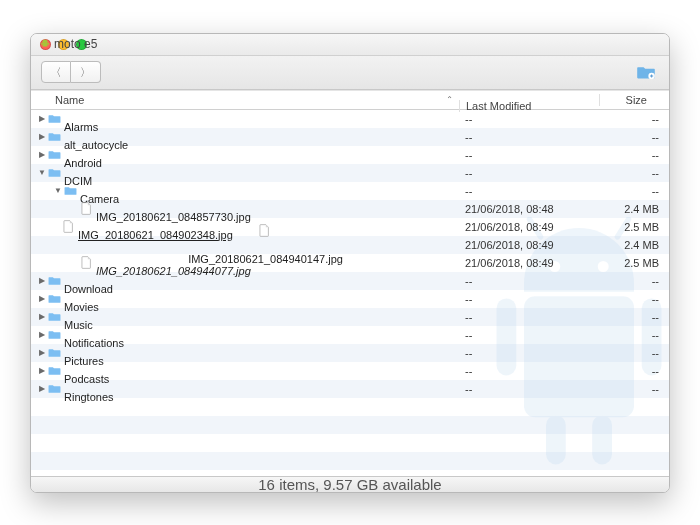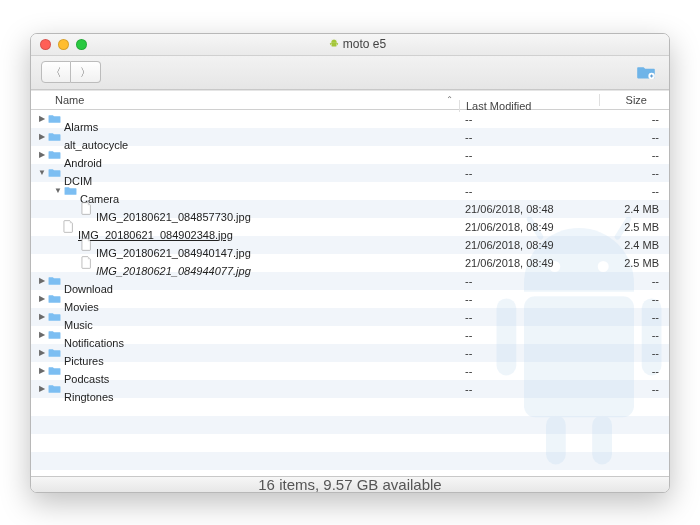--- a/index.html
+++ b/index.html
@@ -9,21 +9,21 @@
     box-shadow: 0 10px 30px rgba(0,0,0,0.25); overflow:hidden; background:#fff;
     display:flex; flex-direction:column; position:relative;
   }
   .titlebar {
     height:22px; background:linear-gradient(#f6f6f6,#eaeaea);
     border-bottom:1px solid #d0d0d0; display:flex; align-items:center; position:relative;
   }
   .traffic { display:flex; gap:7px; margin-left:9px; }
   .dot { width:11px; height:11px; border-radius:50%; border:0.5px solid rgba(0,0,0,0.15);}
   .dot.red{background:#ff5f57;} .dot.yellow{background:#ffbd2e;} .dot.green{background:#28c940;}
-  .title-center { position:absolute; left:15px; right:0; text-align:center; font-size:12px; color:#444; display:flex; align-items:center; justify-content:center; gap:4px; pointer-events:none;}
+  .title-center { position:absolute; left:9px; right:0; text-align:center; font-size:12px; color:#444; display:flex; align-items:center; gap:4px; pointer-events:none;}
   .android-mini { width:10px; height:12px; }
   .toolbar { height:34px; background:linear-gradient(#f2f2f2,#e6e6e6); border-bottom:1px solid #c8c8c8; display:flex; align-items:center; padding:0 10px; justify-content:space-between;}
   .nav { display:flex; }
   .navseg { width:30px; height:22px; background:linear-gradient(#ffffff,#f1f1f1); border:1px solid #bcbcbc; display:flex; align-items:center; justify-content:center;}
   .navseg:first-child{border-radius:4px 0 0 4px;}
   .navseg:last-child{border-radius:0 4px 4px 0; border-left:none;}
   .arrow { font-size:11px; color:#666; }
   .folderbtn { width:26px; height:22px; display:flex; align-items:center; justify-content:center; border-radius:4px;}
   .foldericon { width:20px; height:16px; }
   .columns {
@@ -225,21 +225,21 @@
                 <path fill="#fff" stroke="#9a9a9a" stroke-width="1" d="M2 1h8l4 4v13a1 1 0 0 1-1 1H2a1 1 0 0 1-1-1V2a1 1 0 0 1 1-1z"></path>
                 <path fill="#d8d8d8" d="M10 1v4h4z"></path>
               </svg>
             </span>
             <span class="label">IMG_20180621_084902348.jpg</span>
           </div>
           <div class="mod-cell">21/06/2018, 08:49</div>
           <div class="size-cell">2.5 MB</div>
         </div>
         <div class="row">
-          <div class="name-cell" style="padding-left: 38px;">
+          <div class="name-cell" style="padding-left: 38px; flex-direction: column;">
             <span class="tri"></span>
             <span class="ficon">
               <svg class="filesvg" viewBox="0 0 16 20">
                 <path fill="#fff" stroke="#9a9a9a" stroke-width="1" d="M2 1h8l4 4v13a1 1 0 0 1-1 1H2a1 1 0 0 1-1-1V2a1 1 0 0 1 1-1z"></path>
                 <path fill="#d8d8d8" d="M10 1v4h4z"></path>
               </svg>
             </span>
             <span class="label">IMG_20180621_084940147.jpg</span>
           </div>
           <div class="mod-cell">21/06/2018, 08:49</div>

